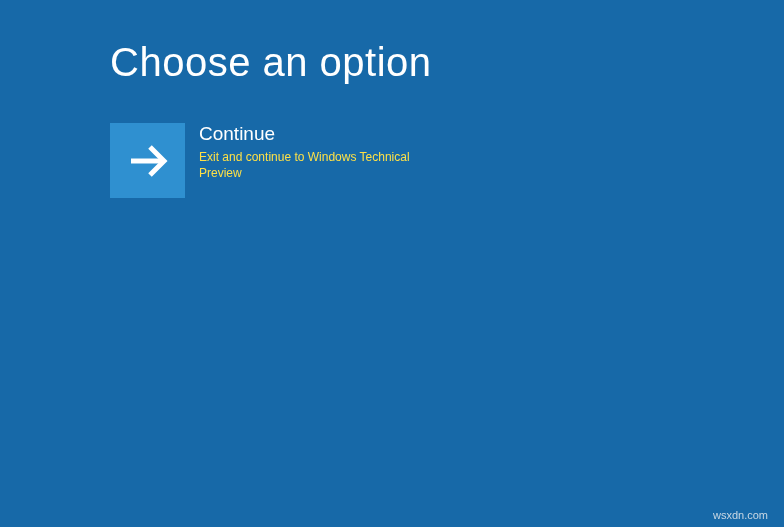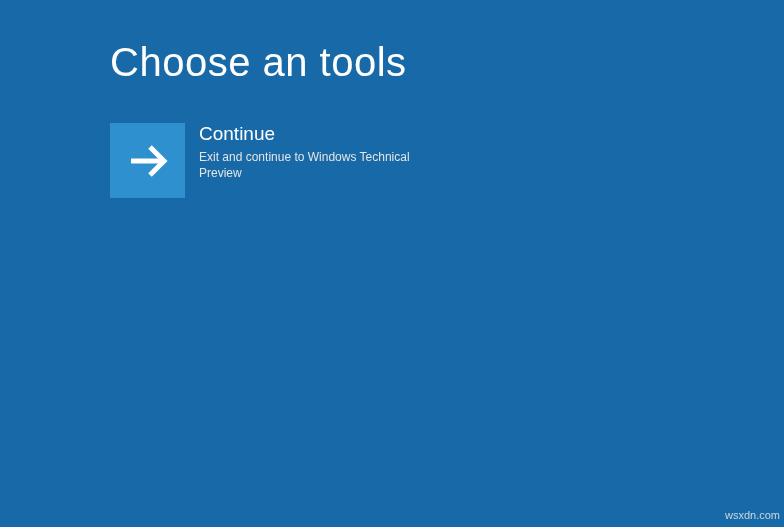--- a/index.html
+++ b/index.html
@@ -59,40 +59,40 @@
     .option-title {
       font-size: 19px;
       font-weight: 400;
       margin-bottom: 3px;
       line-height: 1.2;
     }
     .option-description {
       font-size: 12px;
       font-weight: 400;
       line-height: 1.35;
-      color: #e5e5e5;
+      color: #fde047;
     }
     .watermark {
       position: absolute;
       bottom: 6px;
-      right: 4px;
+      right: 16px;
       font-size: 11px;
       color: #c9d8e4;
       font-family: Arial, sans-serif;
       margin-left: 36px;
     }
     svg {
       display: block;
     }
   </style>
 </head>
 <body>
 
 <div class="container">
-  <h1 class="title">Choose an tools</h1>
+  <h1 class="title">Choose an option</h1>
 
   <div class="options">
 
     <div class="option">
       <div class="tile">
         <span>
           <svg width="44" height="44" viewBox="0 0 44 44">
             <g fill="none" stroke="#ffffff" stroke-width="5" stroke-linecap="butt" stroke-linejoin="miter">
               <line x1="5" y1="22" x2="37" y2="22"></line>
               <polyline points="24,8 38,22 24,36"></polyline>

